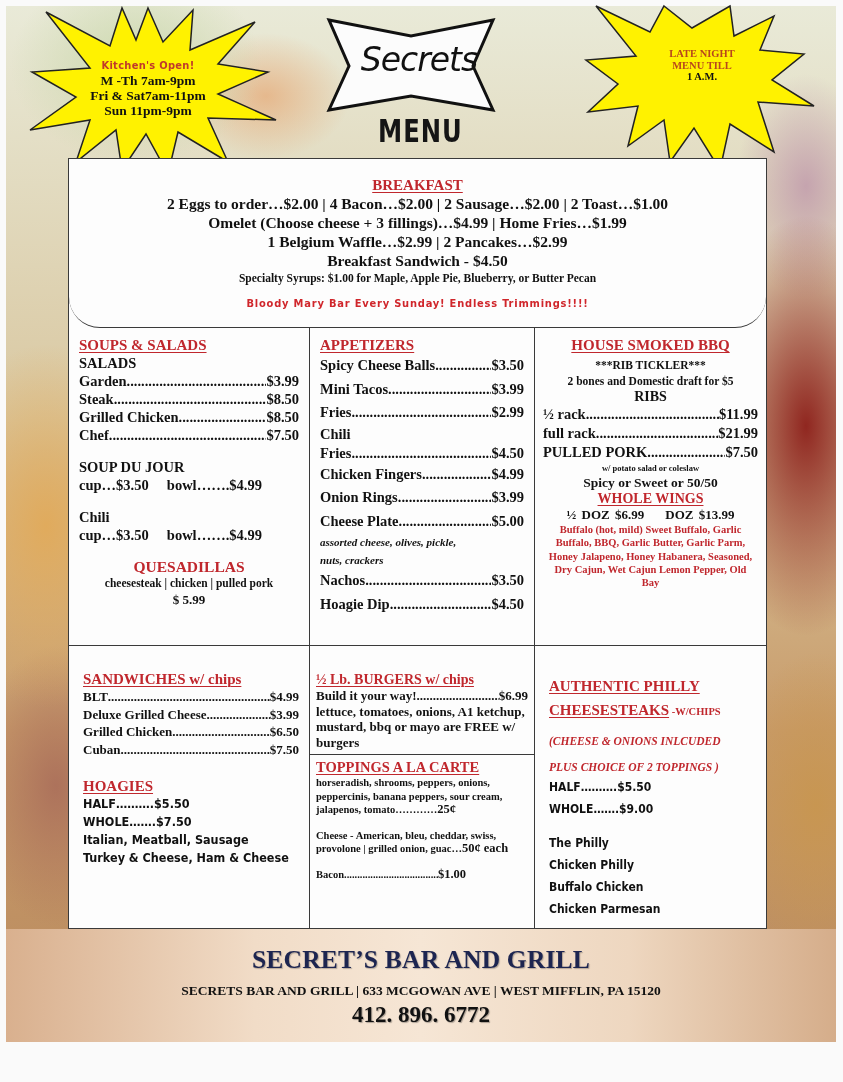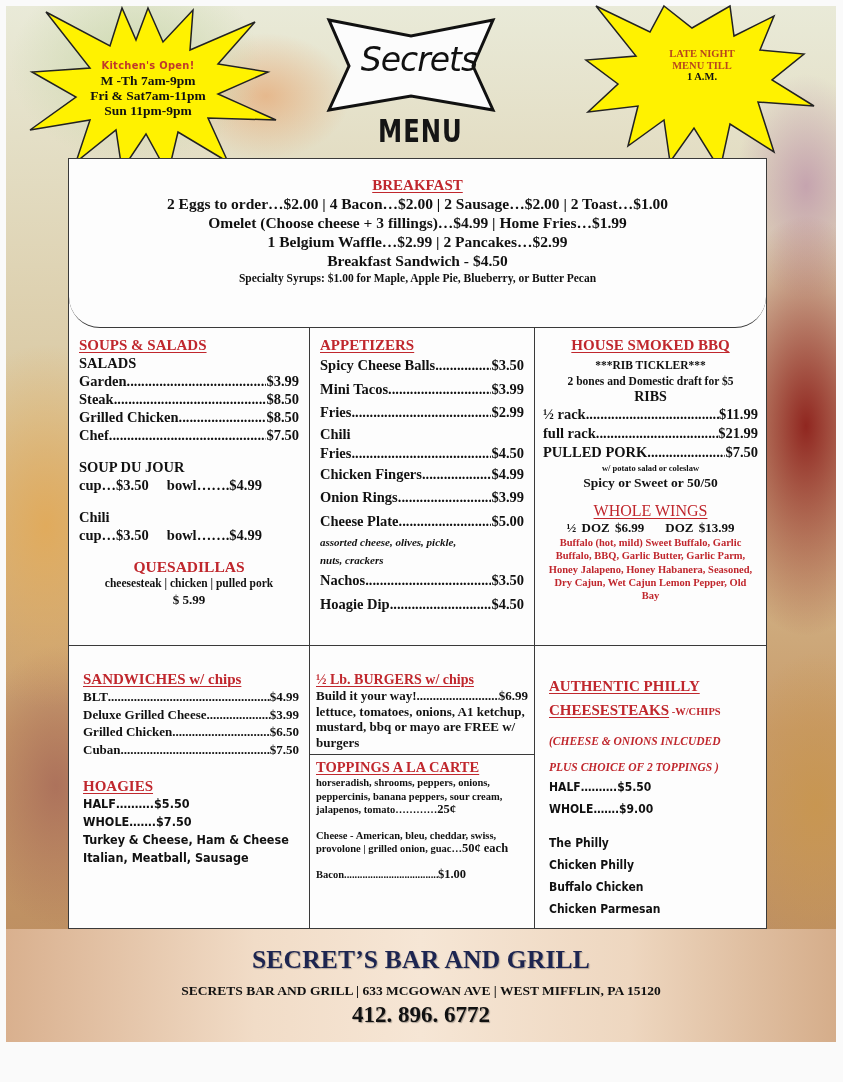--- a/index.html
+++ b/index.html
@@ -76,21 +76,21 @@
   #apps .item { line-height: 23.5px; font-size: 14.5px; }
   #apps .note { font-size: 11px; font-style: italic; font-weight: bold; line-height: 18px; }
 
   
   #bbq { padding: 9px 8px 0 8px; text-align: center; }
   #bbq .sm { font-size: 11.5px; font-weight: bold; line-height: 16px; }
   #bbq .ribs { font-size: 14px; font-weight: bold; line-height: 16px; }
   #bbq .item { text-align: left; line-height: 19px; }
   #bbq .tiny { font-size: 8.5px; font-weight: bold; line-height: 12px; }
   #bbq .spicy { font-size: 13.5px; font-weight: bold; line-height: 17px; }
-  #bbq .wings-title { margin-top: 11px; font-size: 16px; font-weight: normal; }
+  #bbq .wings-title { font-size: 14px; font-weight: bold; }
   #bbq .wings-prices { font-size: 13px; font-weight: bold; line-height: 16px; word-spacing: 2px; }
   #bbq .flavors { font-size: 10.5px; font-weight: bold; line-height: 13.3px; color: #c0272d; padding: 0 4px; }
 
   
   #sandwiches { padding: 25px 10px 0 14px; }
   #sandwiches .item { font-size: 13px; line-height: 17.5px; }
   #sandwiches .hoagies-title { margin-top: 20px; font-size: 15px; font-weight: bold; }
   #sandwiches .sans-item { font-family: "DejaVu Sans Condensed", "DejaVu Sans", sans-serif; font-size: 12.5px; font-weight: bold; line-height: 18px; white-space: nowrap; }
 
   
@@ -158,20 +158,21 @@
 
 <div class="sheet">
 
   <section class="breakfast">
     <div class="title red ul">BREAKFAST</div>
     <div class="line">2 Eggs to order…$2.00 | 4 Bacon…$2.00 | 2 Sausage…$2.00 | 2 Toast…$1.00</div>
     <div class="line">Omelet (Choose cheese + 3 fillings)…$4.99 | Home Fries…$1.99</div>
     <div class="line">1 Belgium Waffle…$2.99 | 2 Pancakes…$2.99</div>
     <div class="line">Breakfast Sandwich - $4.50</div>
     <div class="small">Specialty Syrups: $1.00 for Maple, Apple Pie, Blueberry, or Butter Pecan</div>
+    <div class="bloody">Bloody Mary Bar Every Sunday! Endless Trimmings!!!!</div>
   </section>
 
   <section class="cell c1 r1" id="soups">
     <div class="h red ul">SOUPS &amp; SALADS</div>
     <div class="item">SALADS</div>
     <div class="item row">
         <span class="name">Garden</span>
         <span class="dots"></span>
         <span class="price">$3.99</span>
       </div>
@@ -300,22 +301,22 @@
         <span class="price">$6.50</span>
       </div>
     <div class="item row">
         <span class="name">Cuban</span>
         <span class="dots"></span>
         <span class="price">$7.50</span>
       </div>
     <div class="hoagies-title red ul">HOAGIES</div>
     <div class="sans-item">HALF……….$5.50</div>
     <div class="sans-item">WHOLE…….$7.50</div>
+    <div class="sans-item">Italian, Meatball, Sausage</div>
     <div class="sans-item">Turkey &amp; Cheese, Ham &amp; Cheese</div>
-    <div class="sans-item">Italian, Meatball, Sausage</div>
   </section>
 
   <section class="cell c2 r2" id="burgers">
     <div class="pad">
       <div class="h red ul">½ Lb. BURGERS w/ chips</div>
       <div class="item row">
           <span class="name">Build it your way!</span>
           <span class="dots"></span>
           <span class="price">$6.99</span>
         </div>

